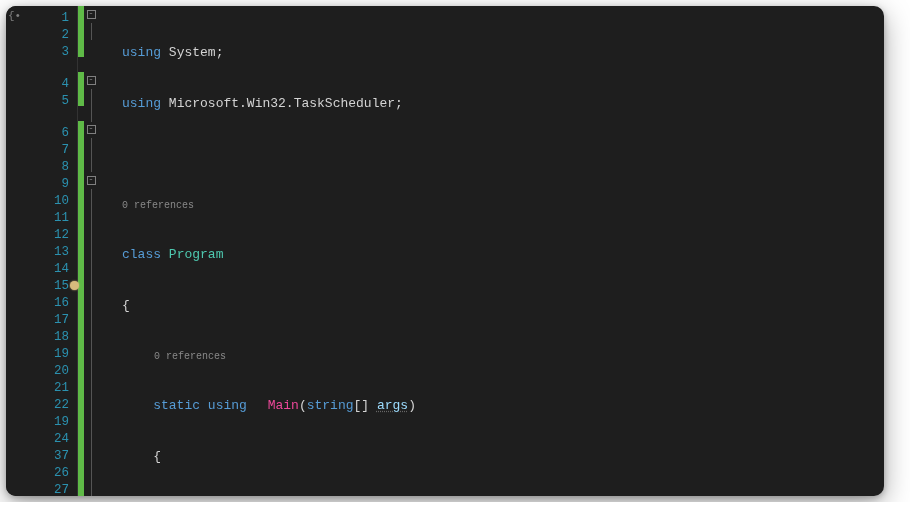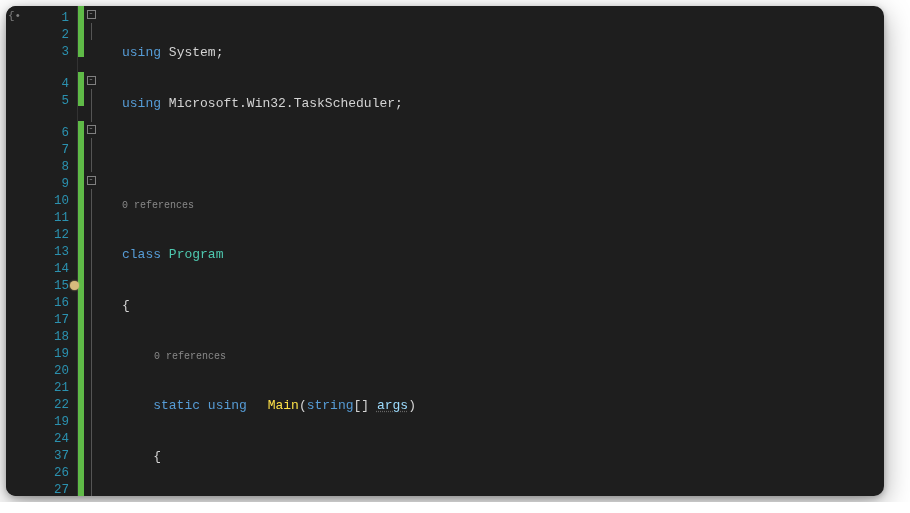--- a/index.html
+++ b/index.html
@@ -94,21 +94,21 @@
   }
   .code .row { height:17px; position:relative;margin-left:20px; }
   .code .refs {
     color:#888; font-size:10px;
     height:17px; line-height:17px;
   }
   
   .kw  { color:#569cd6; }
   .type{ color:#4ec9b0;text-align:right; }
   .id  { color:#9cdcfe; }
-  .fn  { color:#fde047;padding-left:13px; }
+  .fn  { color:#ec4899;padding-left:13px; }
   .pun { color:#d4d4d4; }
   .ns  { color:#d4d4d4; }
   .underline { text-decoration: underline dotted #666; text-underline-offset:2px;}
 </style>
 </head>
 <body>
 
 <div class="editor">
 
   <div class="fold-glyph-col">

